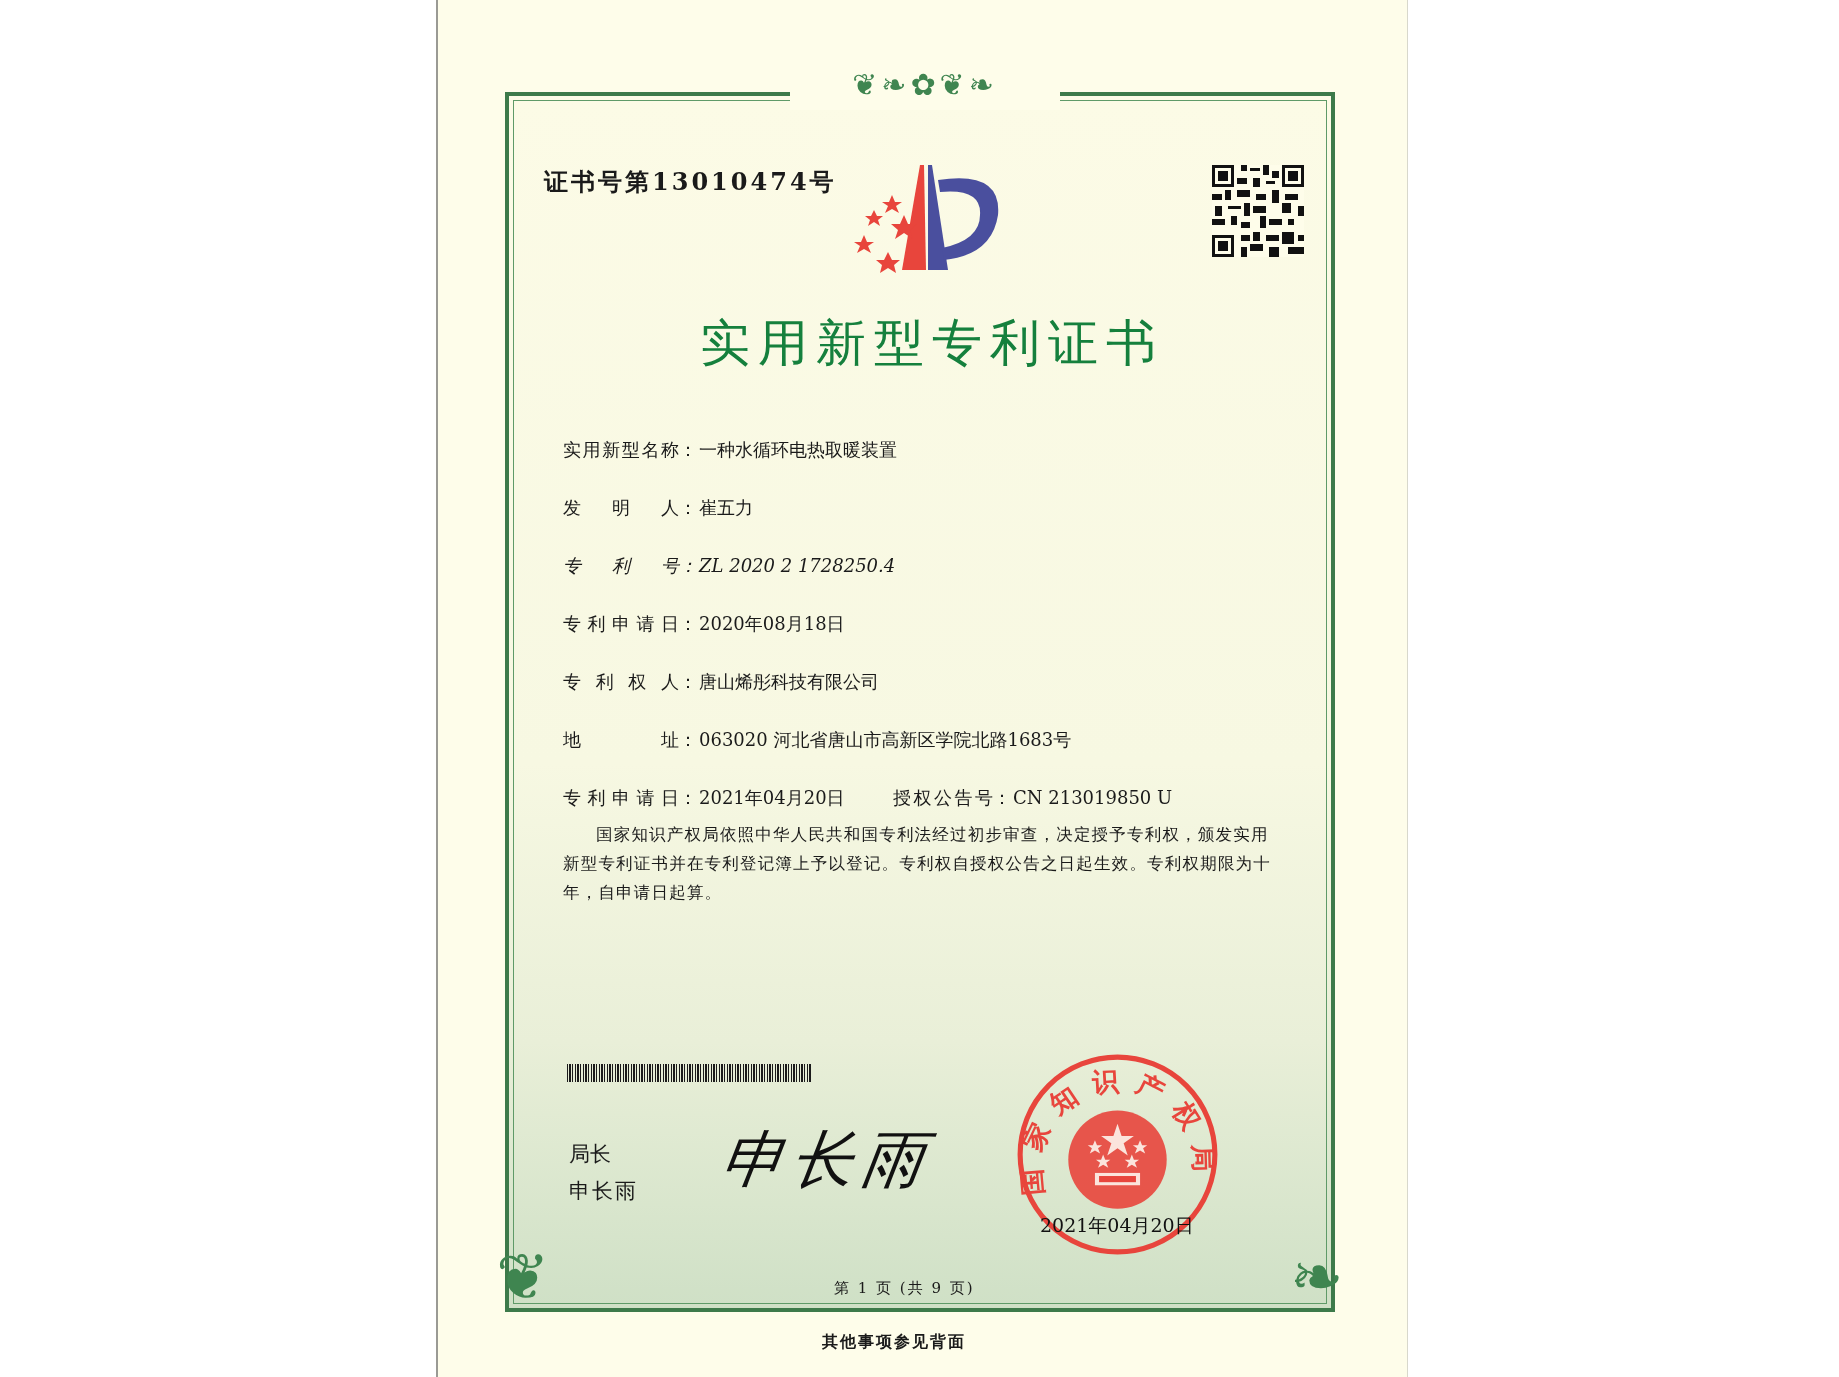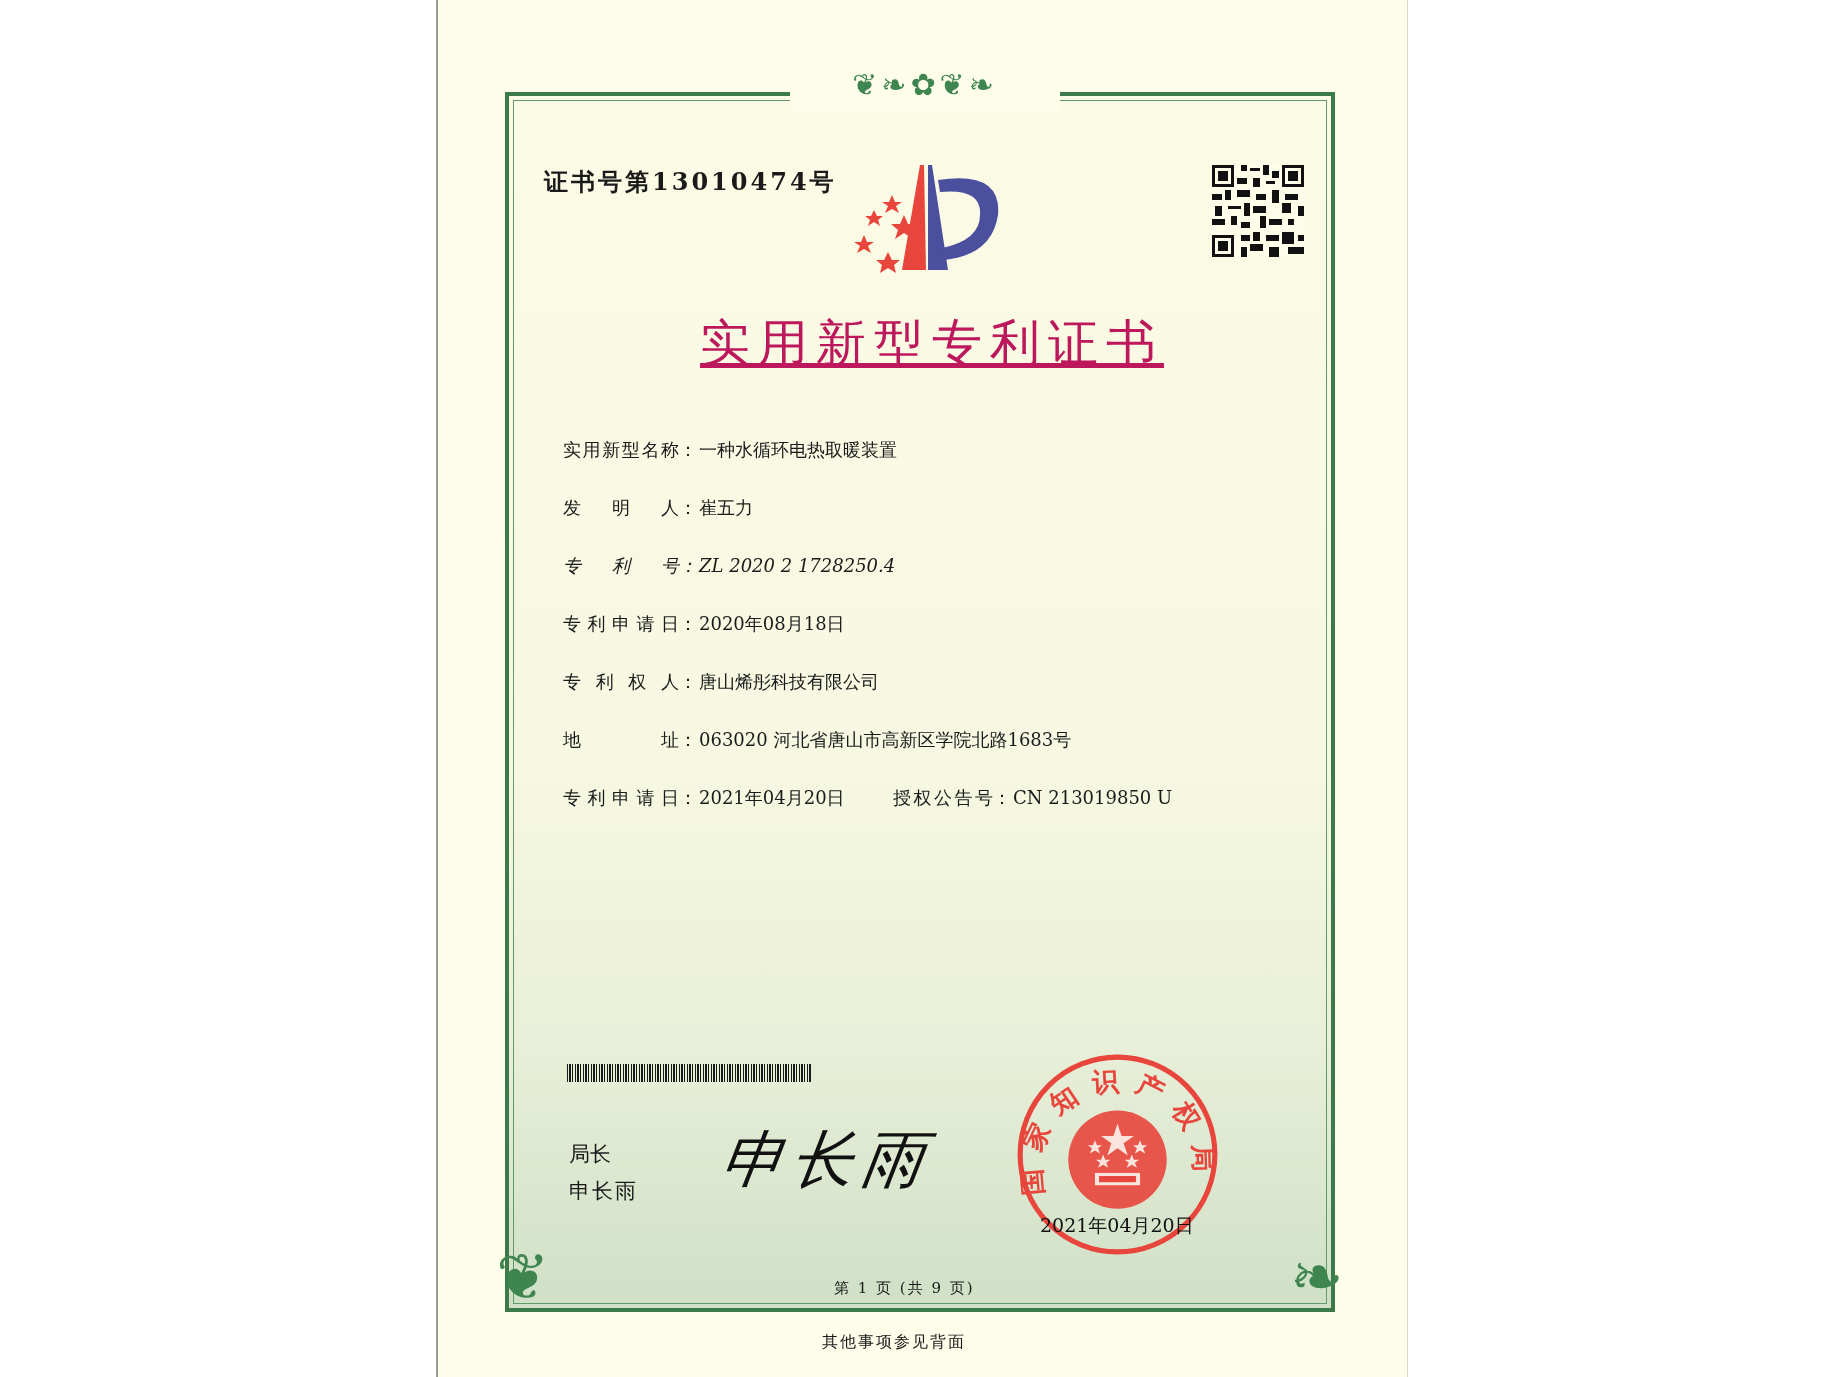--- a/index.html
+++ b/index.html
@@ -22,34 +22,34 @@
   }
   .ornament {
     position:absolute; font-family:"DejaVu Sans",sans-serif; color:#3f8550; line-height:1;
   }
   .orn-top { left:790px; top:70px; width:270px; height:40px; text-align:center; font-size:30px; letter-spacing:4px; background:#fefdea; }
   .orn-corner { font-size:64px; }
   .text { position:absolute; white-space:nowrap; }
   .cert-no { left:544px; top:166px; font-size:24px; letter-spacing:3px;font-weight:bold; }
   .logo { position:absolute; left:852px; top:160px; width:150px; height:115px; }
   .qr { position:absolute; left:1212px; top:165px; width:92px; height:92px; }
-  .title { left:700px; top:310px; font-size:50px; letter-spacing:8px; font-family:"DejaVu Sans","Liberation Sans",sans-serif; color:#be185d;text-decoration:underline; }
+  .title { left:700px; top:310px; font-size:50px; letter-spacing:8px; font-family:"DejaVu Sans","Liberation Sans",sans-serif; color:#15803d; }
   .field { position:absolute; left:563px; font-size:18px; white-space:nowrap; }
   .field .lbl { display:inline-block; width:116px; text-align:justify; text-align-last:justify;margin-top:8px; }
   .field .colon { margin-right:2px; }
   .para { position:absolute; left:563px; width:722px; font-size:16.5px; line-height:29px; letter-spacing:1.2px; font-family:"DejaVu Sans","Liberation Sans",sans-serif; }
   .para p { margin:0; text-indent:2em; }
   .barcode { position:absolute; left:567px; top:1064px; width:245px; height:18px;
     background:repeating-linear-gradient(90deg,#1b1b1b 0 1px,transparent 1px 2px,#1b1b1b 2px 4px,transparent 4px 5px,#1b1b1b 5px 6px,transparent 6px 8px); }
   .director { font-family:"DejaVu Sans","Liberation Sans",sans-serif; font-size:21px; }
   .signature { position:absolute; left:722px; top:1118px; font-size:62px; font-style:italic; font-family:"DejaVu Serif",serif; transform:skewX(-8deg); letter-spacing:8px; color:#111; }
   .seal { position:absolute; left:1015px; top:1052px; width:205px; height:205px; }
   .seal-date { left:1040px; top:1213px; font-size:19px; color:#111; }
   .page-no { left:834px; top:1279px; font-size:15px; letter-spacing:2px; }
-  .back-note { left:822px; top:1332px; font-size:16px; letter-spacing:2px; font-weight:normal; }
+  .back-note { left:822px; top:1332px; font-size:16px; letter-spacing:2px; font-weight:bold; }
 </style>
 </head>
 <body>
 
 <div class="paper"></div>
 <div class="frame"></div>
 
 <div class="ornament orn-top">❦❧✿❦❧</div>
 <div class="ornament orn-corner" style="left:496px;top:1245px;">❦</div>
 <div class="ornament orn-corner" style="left:1290px;top:1245px;">❧</div>
@@ -131,20 +131,21 @@
   <span class="lbl">地址</span><span class="colon">：</span><span>063020 河北省唐山市高新区学院北路1683号</span>
 </div>
 <div class="field" style="top:778px;">
   <span class="lbl">专利申请日</span><span class="colon">：</span><span>2021年04月20日</span>
 </div>
 <div class="field" style="top:778px;left:893px;">
   <span class="lbl" style="width:100px;">授权公告号</span><span class="colon">：</span><span>CN 213019850 U</span>
 </div>
 
 <div class="para" style="top:820px;">
+  <p>国家知识产权局依照中华人民共和国专利法经过初步审查，决定授予专利权，颁发实用新型专利证书并在专利登记簿上予以登记。专利权自授权公告之日起生效。专利权期限为十年，自申请日起算。</p>
 </div>
 
 <div class="barcode"></div>
 
 <div class="text director" style="left:569px;top:1140px;">局长</div>
 <div class="text director" style="left:569px;top:1177px;letter-spacing:2px;">申长雨</div>
 <div class="signature">申长雨</div>
 
 <svg class="seal" viewBox="0 0 200 200">
   <circle cx="100" cy="100" r="95" fill="none" stroke="#e8453c" stroke-width="5"></circle>

